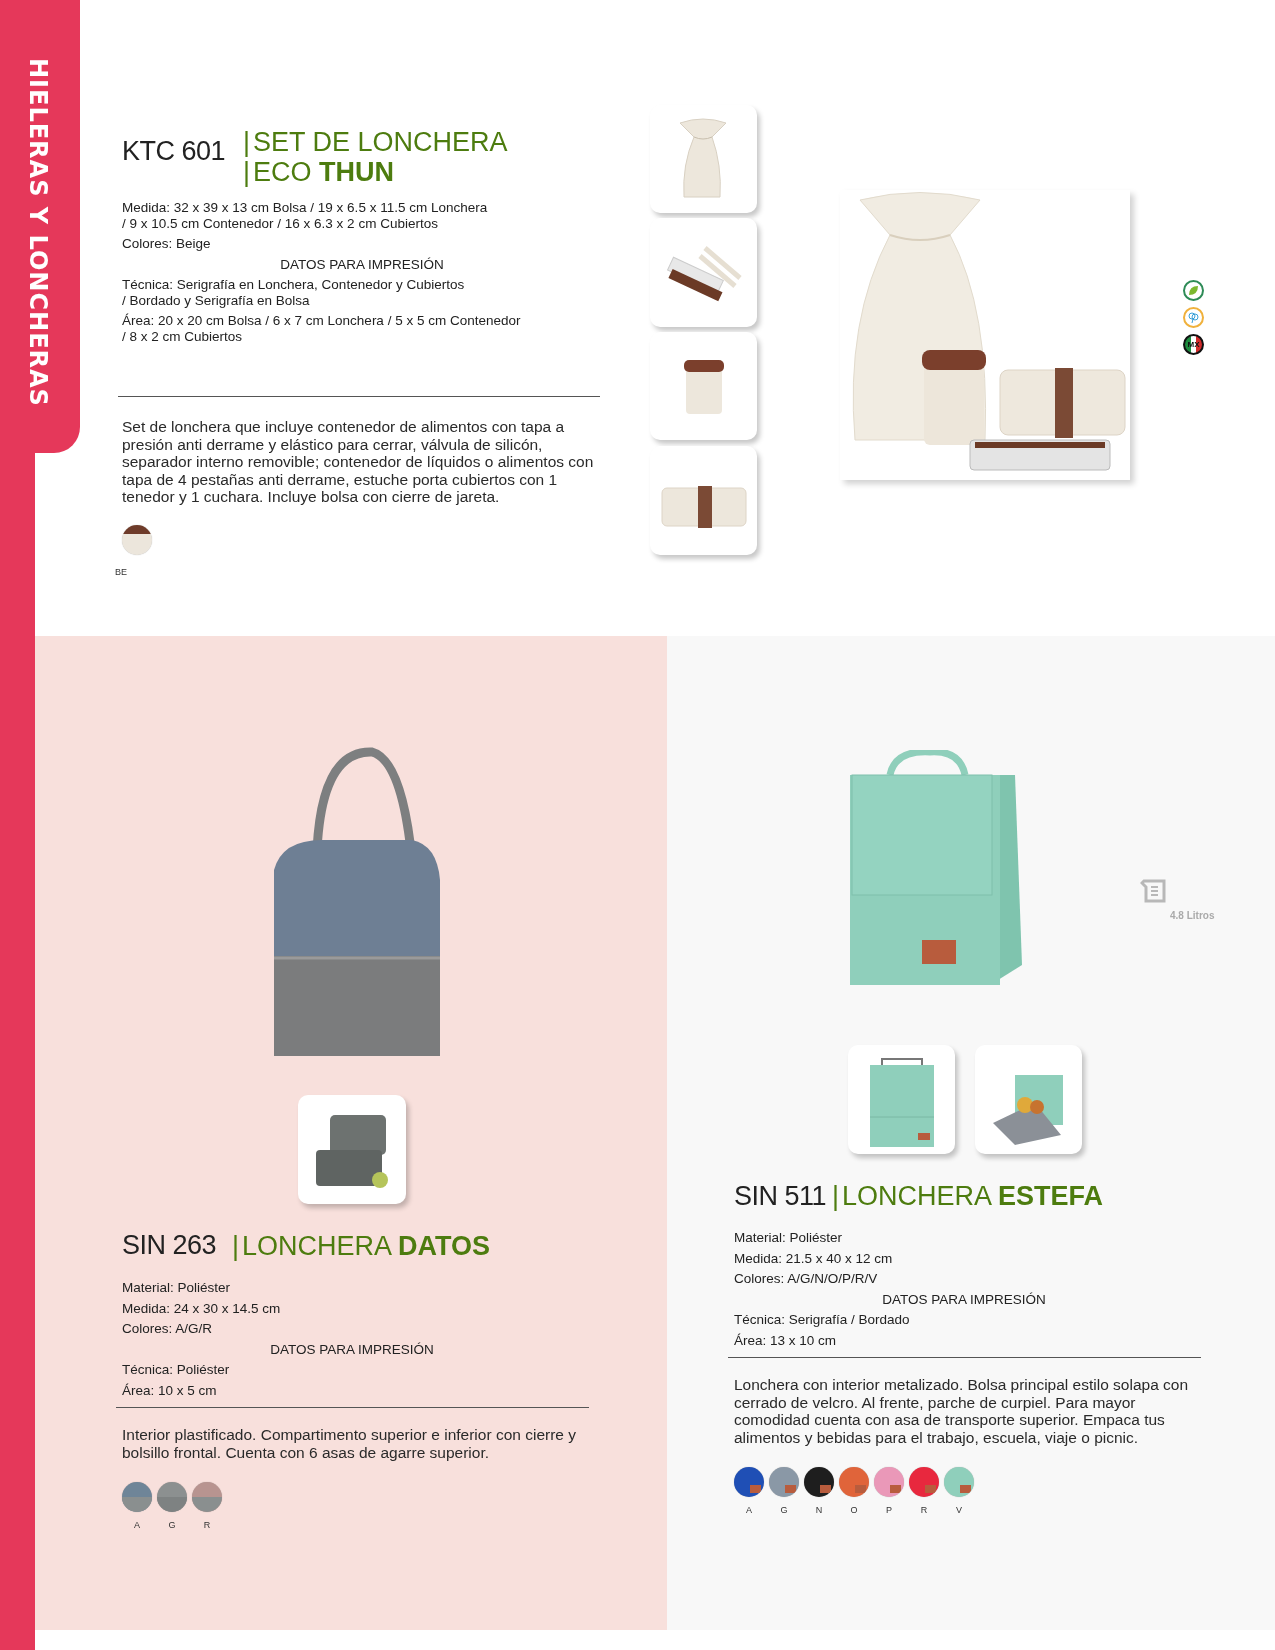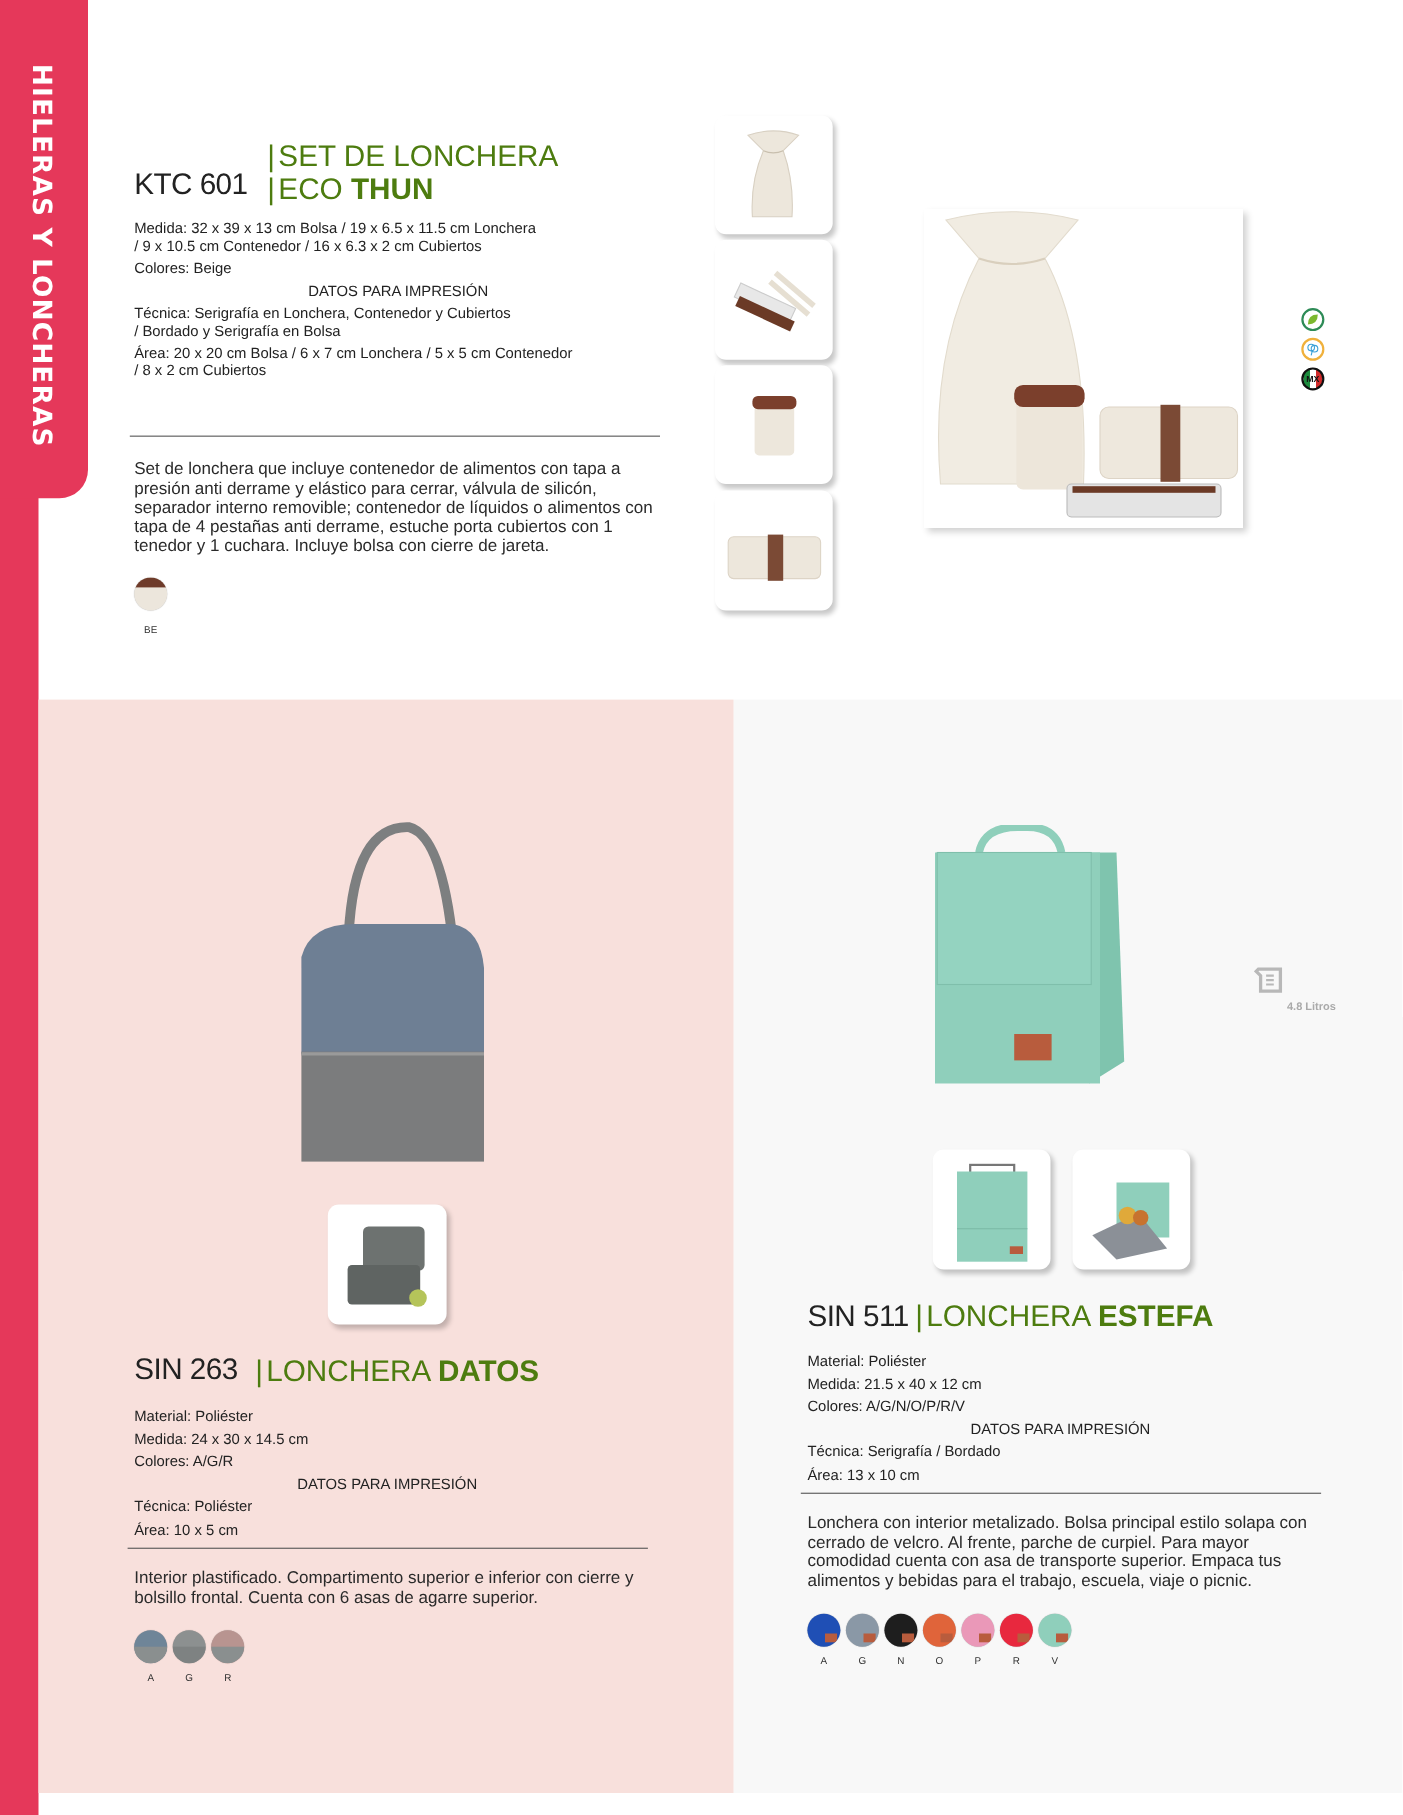--- a/index.html
+++ b/index.html
@@ -38,41 +38,41 @@
   .vol-label { position: absolute; font-size: 10px; color: #aaa; font-weight: bold; margin-left: 40px; }
 </style>
 </head>
 <body>
 
 <div class="side-bar"></div>
 <div class="side-tab"></div>
 <div class="side-title">HIELERAS Y LONCHERAS</div>
 
 <div>
-  <div class="code" style="left:122px; top:152px;">KTC 601</div>
+  <div class="code" style="left:122px; top:136px;">KTC 601</div>
   <div class="title-block" style="left:243px; top:127px;">
     <span class="line"><span class="bar">|</span><span>SET DE LONCHERA</span></span>
     <span class="line"><span class="bar">|</span><span>ECO</span> <b>THUN</b></span>
   </div>
 
   <div class="spec" style="left:122px; top:200px; width:480px;">
     <p><span>Medida: 32 x 39 x 13 cm Bolsa / 19 x 6.5 x 11.5 cm Lonchera</span><br><span>/ 9 x 10.5 cm Contenedor / 16 x 6.3 x 2 cm Cubiertos</span></p>
     <p>Colores: Beige</p>
     <p class="hdr">DATOS PARA IMPRESIÓN</p>
     <p><span>Técnica: Serigrafía en Lonchera, Contenedor y Cubiertos</span><br><span>/ Bordado y Serigrafía en Bolsa</span></p>
     <p><span>Área: 20 x 20 cm Bolsa / 6 x 7 cm Lonchera / 5 x 5 cm Contenedor</span><br><span>/ 8 x 2 cm Cubiertos</span></p>
   </div>
   <div class="rule" style="left:118px; top:396px; width:482px;"></div>
 
   <div class="desc" style="left:122px; top:418px; width:485px;">Set de lonchera que incluye contenedor de alimentos con tapa a presión anti derrame y elástico para cerrar, válvula de silicón, separador interno removible; contenedor de líquidos o alimentos con tapa de 4 pestañas anti derrame, estuche porta cubiertos con 1 tenedor y 1 cuchara. Incluye bolsa con cierre de jareta.</div>
 
   <div class="swatch" style="left:122px; top:525px; background:#ece6dc;">
     <div style="position:absolute; left:0; top:0; width:30px; height:9px; background:#6e3b2a;"></div>
   </div>
-  <div class="swatch-label" style="left:122px; top:567px;">BE</div>
+  <div class="swatch-label" style="left:106px; top:567px;">BE</div>
 
   <div class="thumb" style="left:650px; top:105px; width:107px; height:108px;">
     <svg width="107" height="108" viewBox="0 0 107 108">
       <path d="M30 18 Q53 10 76 18 L62 32 Q72 60 70 92 L34 92 Q32 60 44 32 Z" fill="#ede7dc" stroke="#d8d0c2"></path>
       <path d="M44 32 Q53 36 62 32" stroke="#c8bfae" fill="none"></path>
     </svg>
   </div>
   <div class="thumb" style="left:650px; top:218px; width:107px; height:109px;">
     <svg width="107" height="109" viewBox="0 0 107 109">
       <rect x="18" y="50" width="55" height="14" transform="rotate(25 45 57)" fill="#e8e8e8" stroke="#ccc"></rect>

